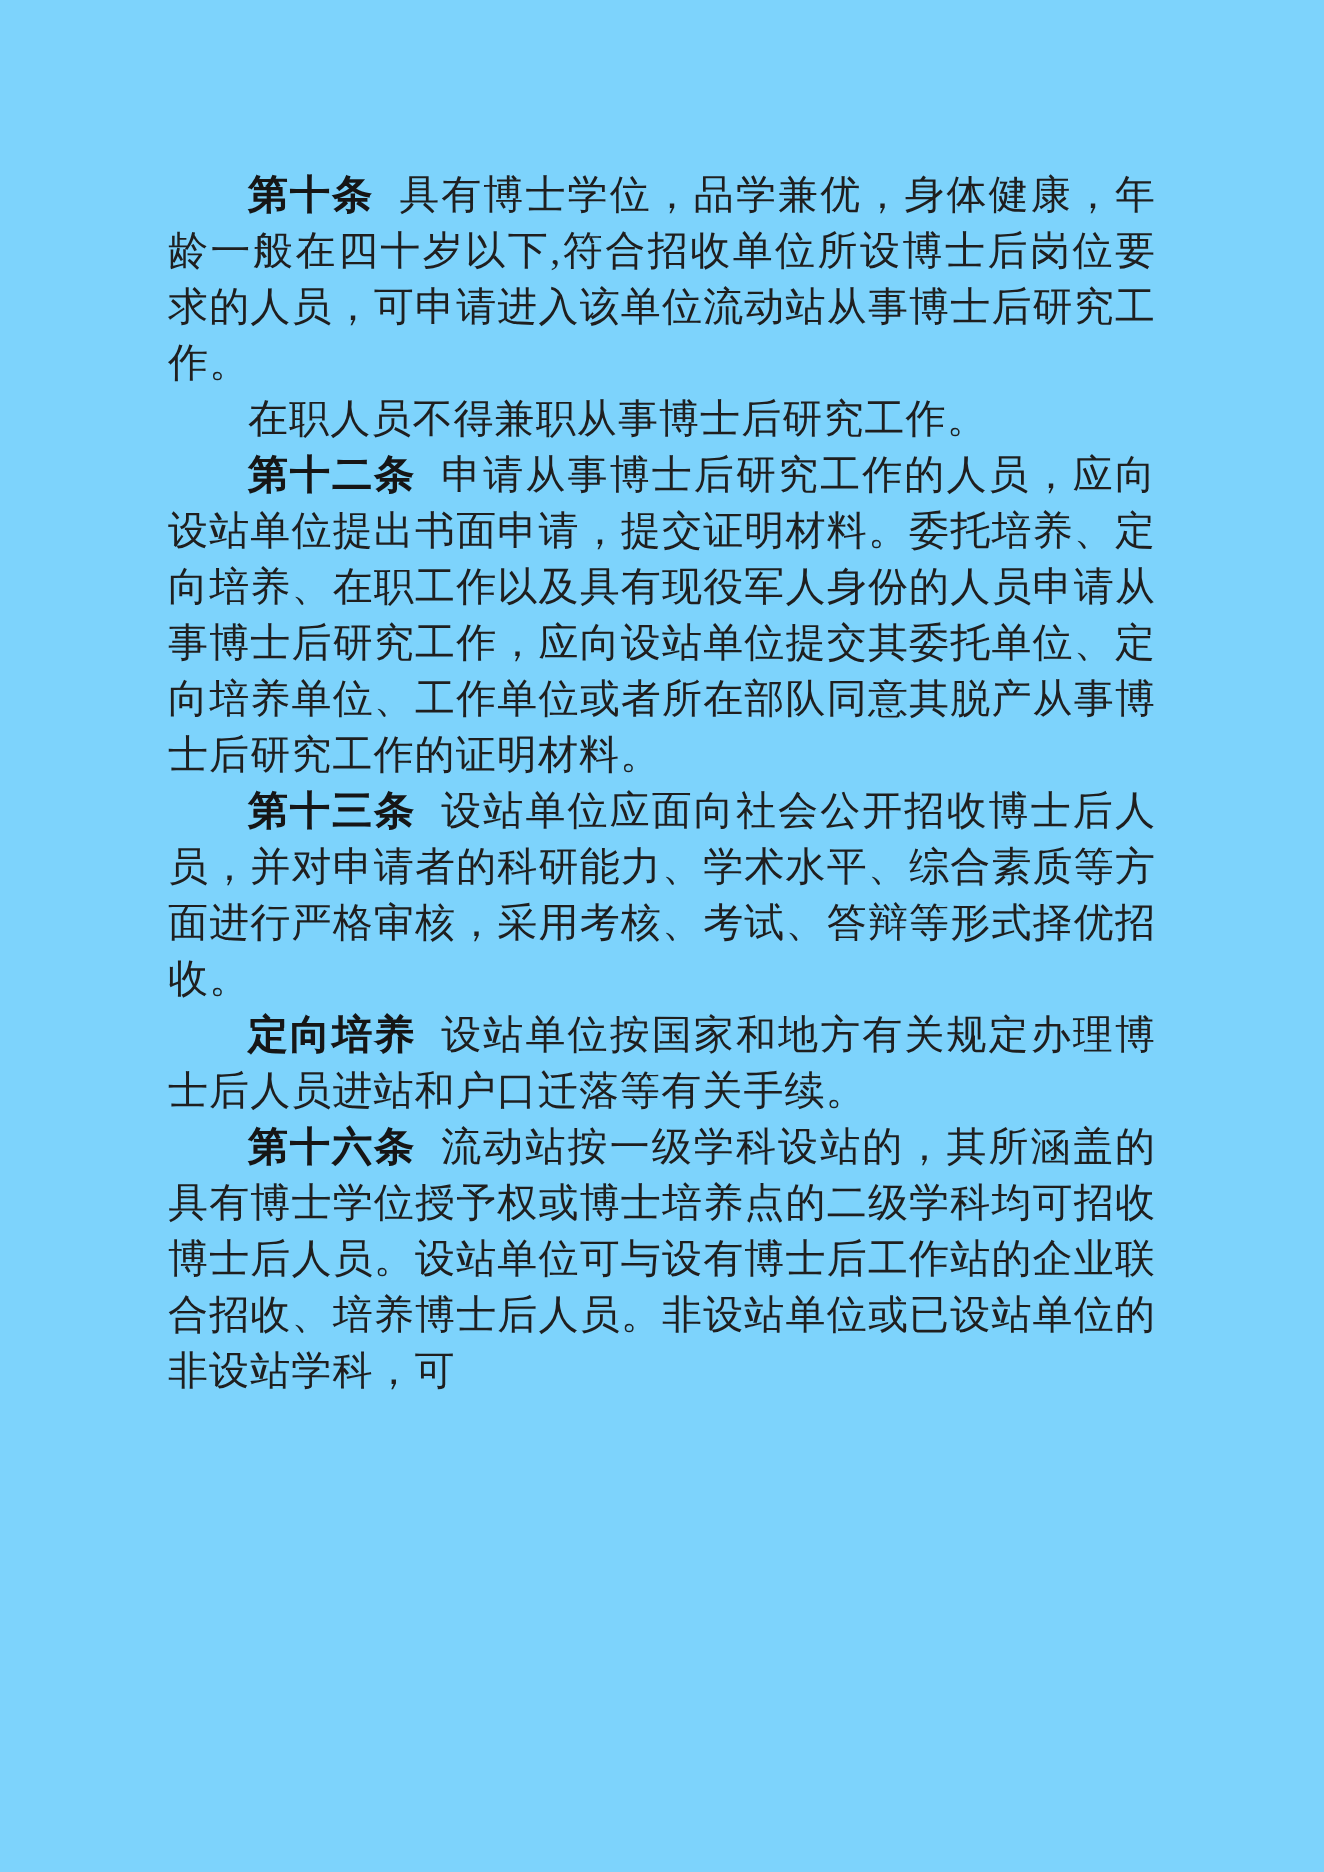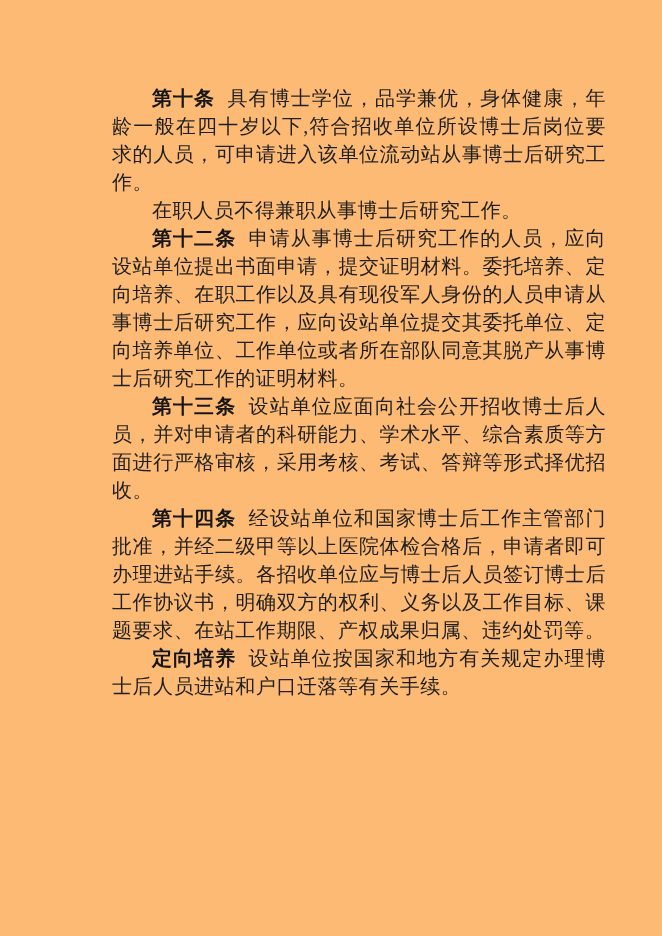--- a/index.html
+++ b/index.html
@@ -5,23 +5,23 @@
   html, body {
     margin: 0;
     padding: 0;
     background: #ffffff;
   }
   .doc-page {
     position: relative;
     width: 662px;
     height: 936px;
     margin: 0 auto;
-    background: #fdba74;
+    background: #7dd3fc;
     box-sizing: border-box;
-    padding: 84px 84px 0 112px;
+    padding: 84px 84px 0 84px;
     overflow: hidden;
     font-family: "Liberation Serif", "DejaVu Serif", serif;
     color: #1f1f1f;
   }
   .doc-body {
     width: 494px;
   }
   .doc-body p {
     margin: 0;
     padding: 0;
@@ -58,23 +58,23 @@
     </p>
 
     <p>
       <span class="article-number">第十二条</span><span>申请从事博士后研究工作的人员，应向设站单位提出书面申请，提交证明材料。委托培养、定向培养、在职工作以及具有现役军人身份的人员申请从事博士后研究工作，应向设站单位提交其委托单位、定向培养单位、工作单位或者所在部队同意其脱产从事博士后研究工作的证明材料。</span>
     </p>
 
     <p>
       <span class="article-number">第十三条</span><span>设站单位应面向社会公开招收博士后人员，并对申请者的科研能力、学术水平、综合素质等方面进行严格审核，采用考核、考试、答辩等形式择优招收。</span>
     </p>
 
-    <p>
-      <span class="article-number">第十四条</span><span>经设站单位和国家博士后工作主管部门批准，并经二级甲等以上医院体检合格后，申请者即可办理进站手续。各招收单位应与博士后人员签订博士后工作协议书，明确双方的权利、义务以及工作目标、课题要求、在站工作期限、产权成果归属、违约处罚等。</span>
-    </p>
 
     <p>
       <span class="article-number">定向培养</span><span>设站单位按国家和地方有关规定办理博士后人员进站和户口迁落等有关手续。</span>
     </p>
 
+    <p>
+      <span class="article-number">第十六条</span><span>流动站按一级学科设站的，其所涵盖的具有博士学位授予权或博士培养点的二级学科均可招收博士后人员。设站单位可与设有博士后工作站的企业联合招收、培养博士后人员。非设站单位或已设站单位的非设站学科，可</span>
+    </p>
 
   </div>
 </div>
 
 </body></html>

